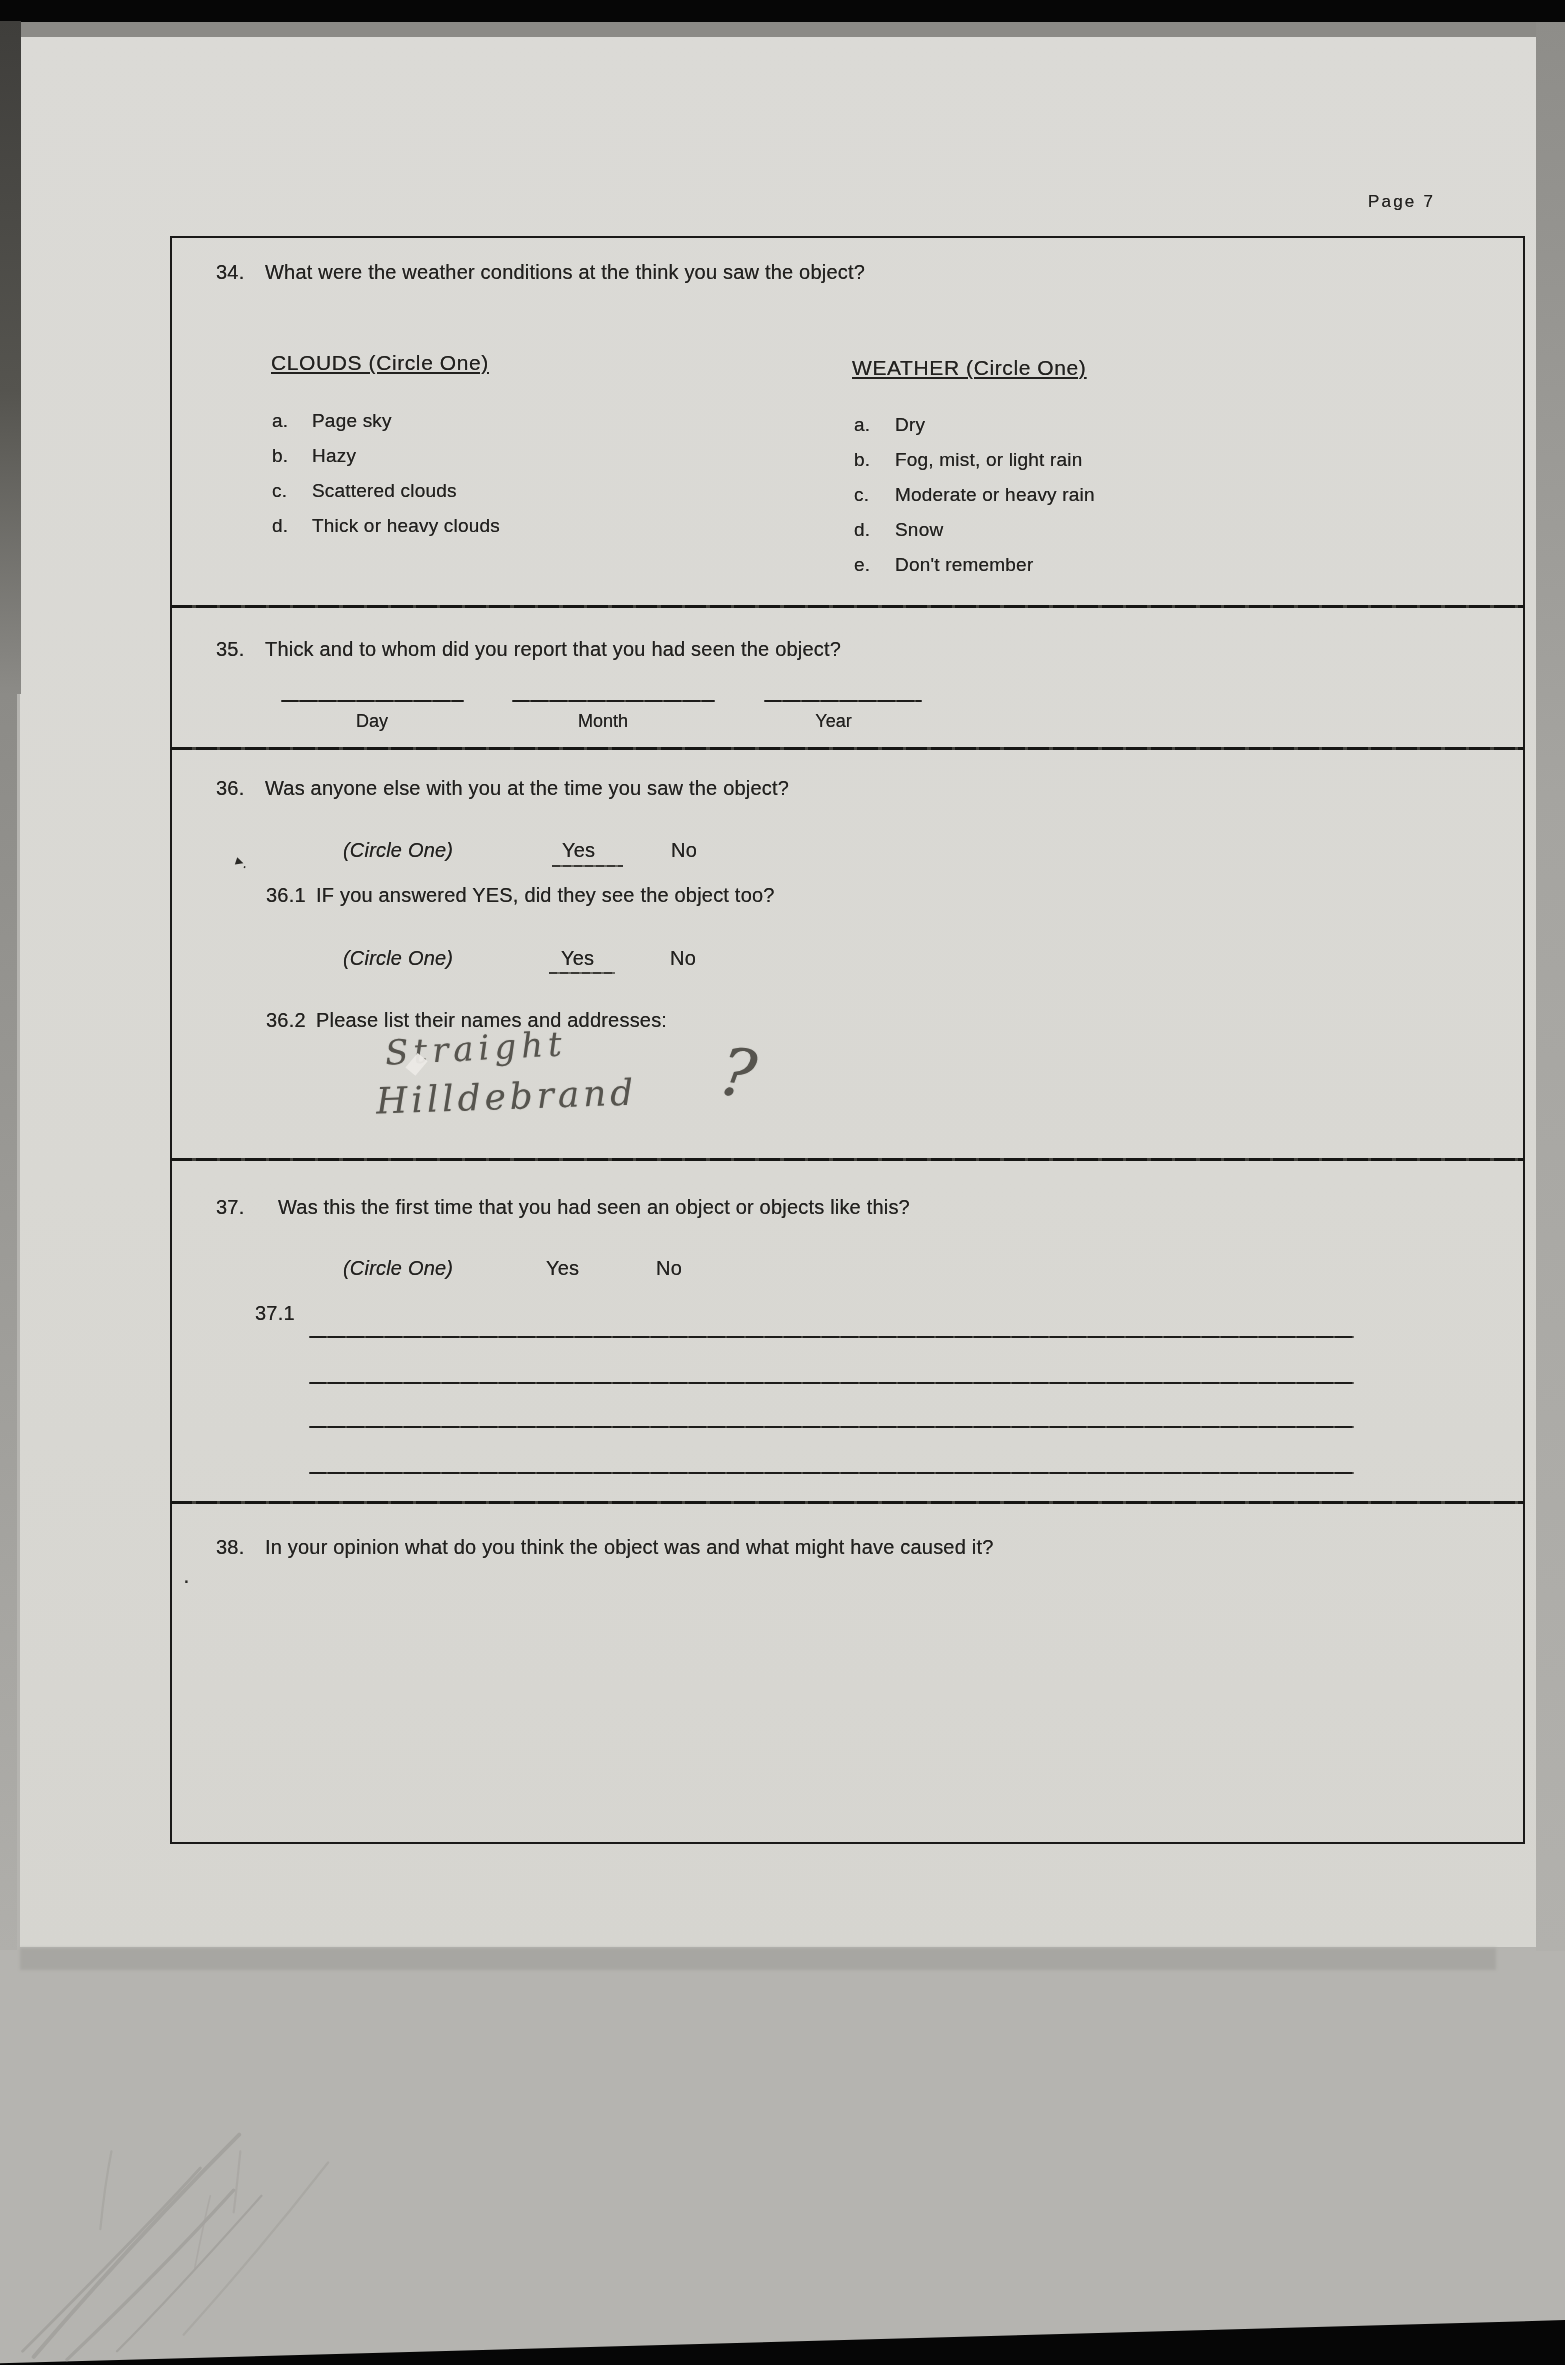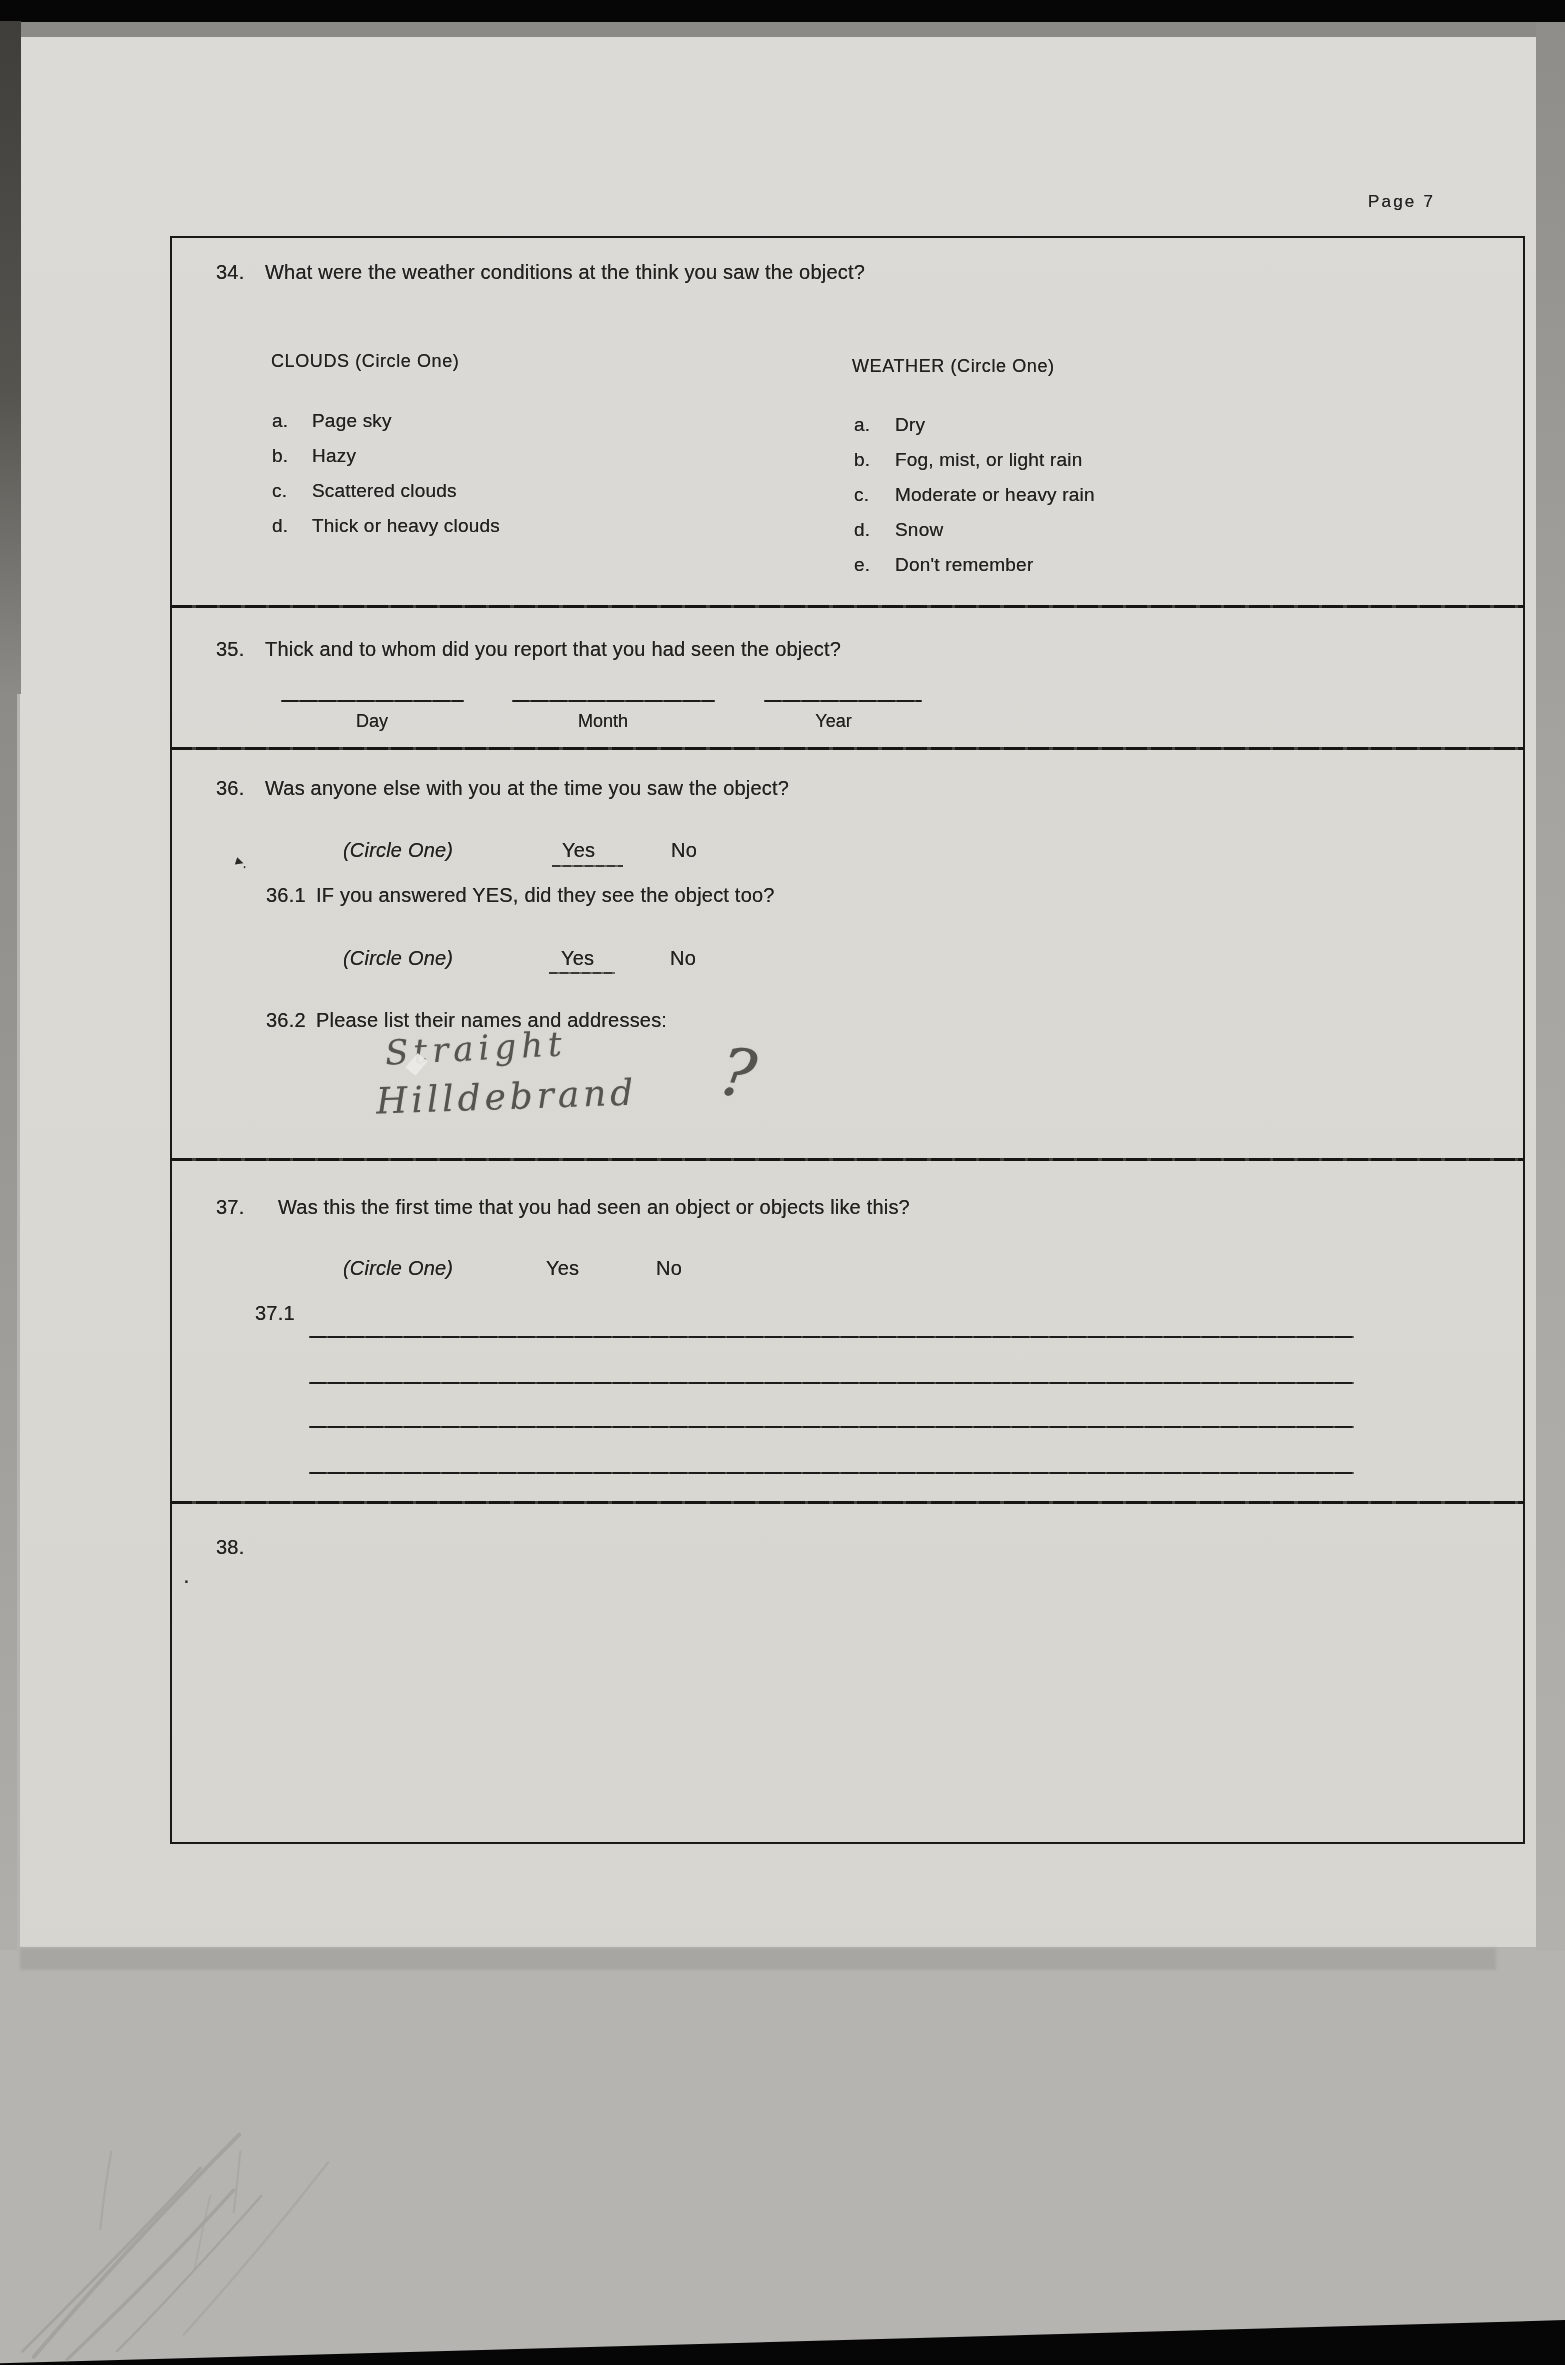--- a/index.html
+++ b/index.html
@@ -22,21 +22,21 @@
          background:#a7a6a2;filter:blur(1.7px);}
   
   .form-box{position:absolute;left:170px;top:236px;width:1351px;height:1604px;
             border:2.8px solid #1a1918;}
   .divider{position:absolute;left:-1.1px;width:1353px;height:2.8px;
             background:repeating-linear-gradient(90deg,#161614 0 21px,#403f3a 21px 24.5px);}
   
   .t{position:absolute;font-size:20px;letter-spacing:0.2px;white-space:nowrap;
      text-shadow:0 0 0.6px rgba(25,24,22,.75);}
   .opt{font-size:19px;}
-  .head{font-size:18px;letter-spacing:0.6px;}
+  .head{font-size:21px;letter-spacing:0.6px;text-decoration:underline;}
   .it{font-style:italic;}
   .blank{position:absolute;height:2.2px;border-radius:1.1px;
      background:repeating-linear-gradient(90deg,#1d1c1a 0 16.7px,#46443f 16.7px 19px);}
   .blank-label{position:absolute;font-size:18px;text-align:center;
      text-shadow:0 0 0.6px rgba(25,24,22,.75);}
   .yes-underline{position:absolute;height:2.2px;
      background:repeating-linear-gradient(90deg,#3a3935 0 7.8px,#6b6a64 7.8px 11px);}
   .hand{position:absolute;font-family:"DejaVu Serif",serif;font-style:italic;
      color:#56544e;text-shadow:0 0 1.1px rgba(86,84,78,.4);white-space:nowrap;}
   .speck{position:absolute;left:410px;top:1055px;width:13.3px;height:19px;background:#eceae6;
@@ -145,16 +145,17 @@
   <div class="t" style="left:546px;top:1257px">Yes</div>
   <div class="t" style="left:656px;top:1257px">No</div>
 
   <div class="t" style="left:255px;top:1302px">37.1</div>
   <div class="blank" style="left:309px;top:1336px;width:1045px"></div>
   <div class="blank" style="left:309px;top:1382px;width:1045px"></div>
   <div class="blank" style="left:309px;top:1426px;width:1045px"></div>
   <div class="blank" style="left:309px;top:1472px;width:1045px"></div>
 
   <div class="t" style="left:216px;top:1536px">38.</div>
+  <div class="t" style="left:265px;top:1536px">In your opinion what do you think the object was and what might have caused it?</div>
   <div class="stray" style="left:183px;top:1561px;font-size:24.5px">.</div>
 
 </div>
 
 
 </body></html>

